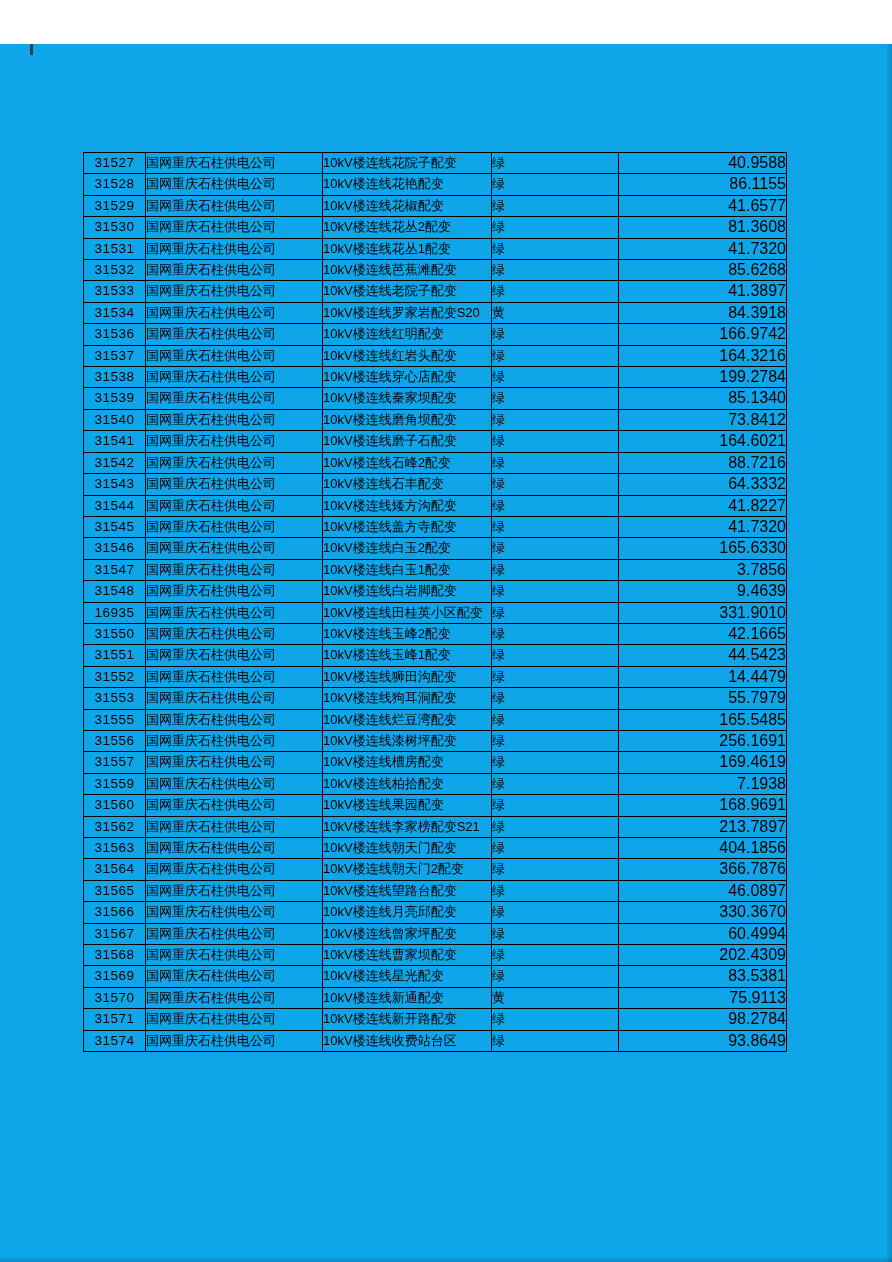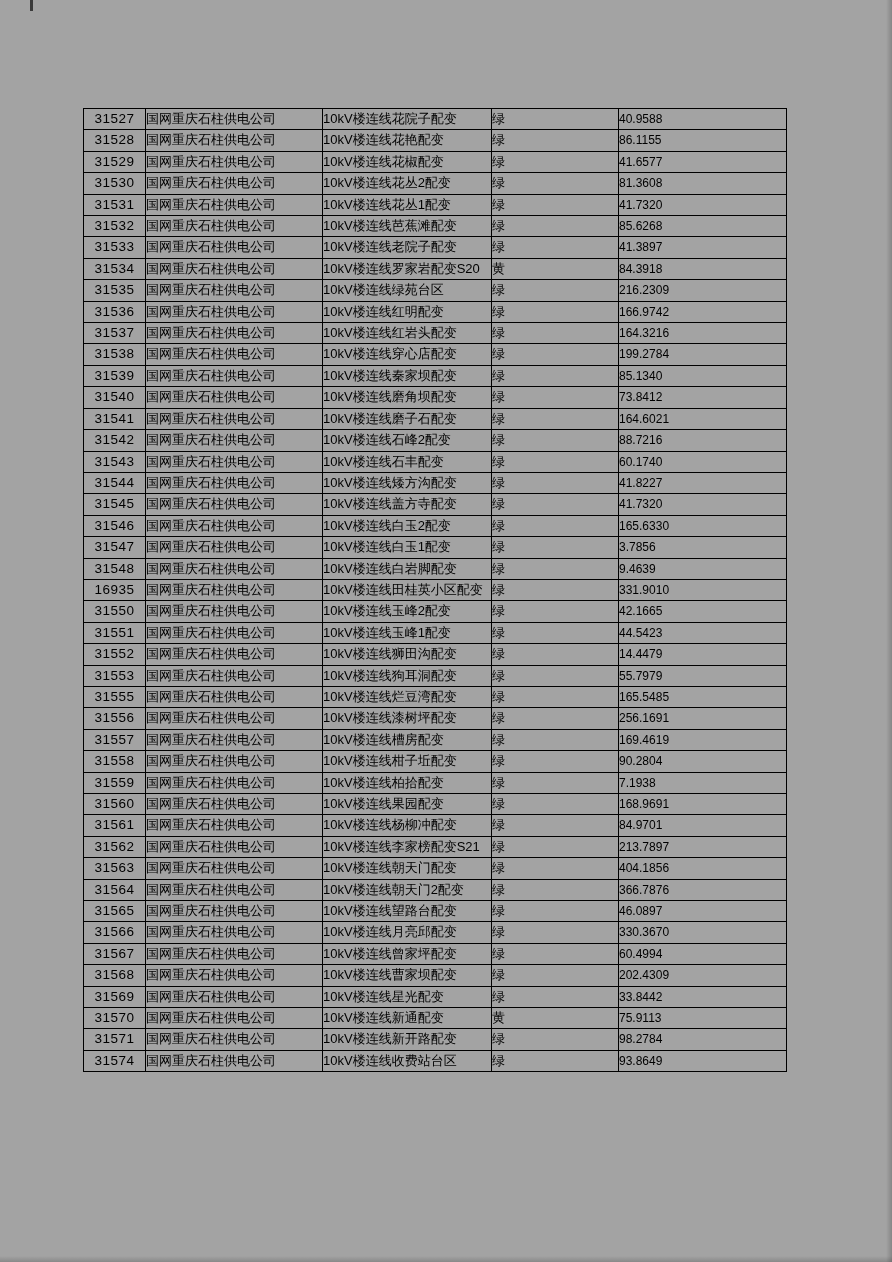--- a/index.html
+++ b/index.html
@@ -11,21 +11,22 @@
     width: 892px;
     height: 1262px;
     position: relative;
     overflow: hidden;
     font-family: "Liberation Sans", "DejaVu Sans", sans-serif;
     color: #000000;
   }
   .page {
     position: absolute;
     inset: 0;
-    background: #a3a3a3;
+    background: #0ea5e9;
+    margin-top: 44px;
   }
   
   .page-edge-right {
     position: absolute;
     top: 0;
     right: 0;
     width: 6px;
     height: 100%;
     background: linear-gradient(to right, rgba(0,0,0,0), rgba(0,0,0,0.18));
   }
@@ -71,22 +72,23 @@
   td.col-company {
     padding-left: 4px;
   }
   td.col-name {
     padding-left: 4px;
   }
   td.col-status {
     padding-left: 5px;
   }
   td.col-value {
+    text-align: right;
     padding-right: 66px;
-    font-size: 12px;
+    font-size: 16px;
   }
 </style>
 </head>
 <body>
 
 <div class="page">
 
   <div class="scan-artifact"></div>
 
   <table class="data-table">
@@ -148,27 +150,20 @@
           <td class="col-value">41.3897</td>
         </tr>
         <tr>
           <td class="col-id">31534</td>
           <td class="col-company">国网重庆石柱供电公司</td>
           <td class="col-name">10kV楼连线罗家岩配变S20</td>
           <td class="col-status">黄</td>
           <td class="col-value">84.3918</td>
         </tr>
         <tr>
-          <td class="col-id">31535</td>
-          <td class="col-company">国网重庆石柱供电公司</td>
-          <td class="col-name">10kV楼连线绿苑台区</td>
-          <td class="col-status">绿</td>
-          <td class="col-value">216.2309</td>
-        </tr>
-        <tr>
           <td class="col-id">31536</td>
           <td class="col-company">国网重庆石柱供电公司</td>
           <td class="col-name">10kV楼连线红明配变</td>
           <td class="col-status">绿</td>
           <td class="col-value">166.9742</td>
         </tr>
         <tr>
           <td class="col-id">31537</td>
           <td class="col-company">国网重庆石柱供电公司</td>
           <td class="col-name">10kV楼连线红岩头配变</td>
@@ -208,21 +203,21 @@
           <td class="col-company">国网重庆石柱供电公司</td>
           <td class="col-name">10kV楼连线石峰2配变</td>
           <td class="col-status">绿</td>
           <td class="col-value">88.7216</td>
         </tr>
         <tr>
           <td class="col-id">31543</td>
           <td class="col-company">国网重庆石柱供电公司</td>
           <td class="col-name">10kV楼连线石丰配变</td>
           <td class="col-status">绿</td>
-          <td class="col-value">60.1740</td>
+          <td class="col-value">64.3332</td>
         </tr>
         <tr>
           <td class="col-id">31544</td>
           <td class="col-company">国网重庆石柱供电公司</td>
           <td class="col-name">10kV楼连线矮方沟配变</td>
           <td class="col-status">绿</td>
           <td class="col-value">41.8227</td>
         </tr>
         <tr>
           <td class="col-id">31545</td>
@@ -302,48 +297,34 @@
           <td class="col-value">256.1691</td>
         </tr>
         <tr>
           <td class="col-id">31557</td>
           <td class="col-company">国网重庆石柱供电公司</td>
           <td class="col-name">10kV楼连线槽房配变</td>
           <td class="col-status">绿</td>
           <td class="col-value">169.4619</td>
         </tr>
         <tr>
-          <td class="col-id">31558</td>
-          <td class="col-company">国网重庆石柱供电公司</td>
-          <td class="col-name">10kV楼连线柑子坵配变</td>
-          <td class="col-status">绿</td>
-          <td class="col-value">90.2804</td>
-        </tr>
-        <tr>
           <td class="col-id">31559</td>
           <td class="col-company">国网重庆石柱供电公司</td>
           <td class="col-name">10kV楼连线柏拾配变</td>
           <td class="col-status">绿</td>
           <td class="col-value">7.1938</td>
         </tr>
         <tr>
           <td class="col-id">31560</td>
           <td class="col-company">国网重庆石柱供电公司</td>
           <td class="col-name">10kV楼连线果园配变</td>
           <td class="col-status">绿</td>
           <td class="col-value">168.9691</td>
         </tr>
         <tr>
-          <td class="col-id">31561</td>
-          <td class="col-company">国网重庆石柱供电公司</td>
-          <td class="col-name">10kV楼连线杨柳冲配变</td>
-          <td class="col-status">绿</td>
-          <td class="col-value">84.9701</td>
-        </tr>
-        <tr>
           <td class="col-id">31562</td>
           <td class="col-company">国网重庆石柱供电公司</td>
           <td class="col-name">10kV楼连线李家榜配变S21</td>
           <td class="col-status">绿</td>
           <td class="col-value">213.7897</td>
         </tr>
         <tr>
           <td class="col-id">31563</td>
           <td class="col-company">国网重庆石柱供电公司</td>
           <td class="col-name">10kV楼连线朝天门配变</td>
@@ -383,21 +364,21 @@
           <td class="col-company">国网重庆石柱供电公司</td>
           <td class="col-name">10kV楼连线曹家坝配变</td>
           <td class="col-status">绿</td>
           <td class="col-value">202.4309</td>
         </tr>
         <tr>
           <td class="col-id">31569</td>
           <td class="col-company">国网重庆石柱供电公司</td>
           <td class="col-name">10kV楼连线星光配变</td>
           <td class="col-status">绿</td>
-          <td class="col-value">33.8442</td>
+          <td class="col-value">83.5381</td>
         </tr>
         <tr>
           <td class="col-id">31570</td>
           <td class="col-company">国网重庆石柱供电公司</td>
           <td class="col-name">10kV楼连线新通配变</td>
           <td class="col-status">黄</td>
           <td class="col-value">75.9113</td>
         </tr>
         <tr>
           <td class="col-id">31571</td>

